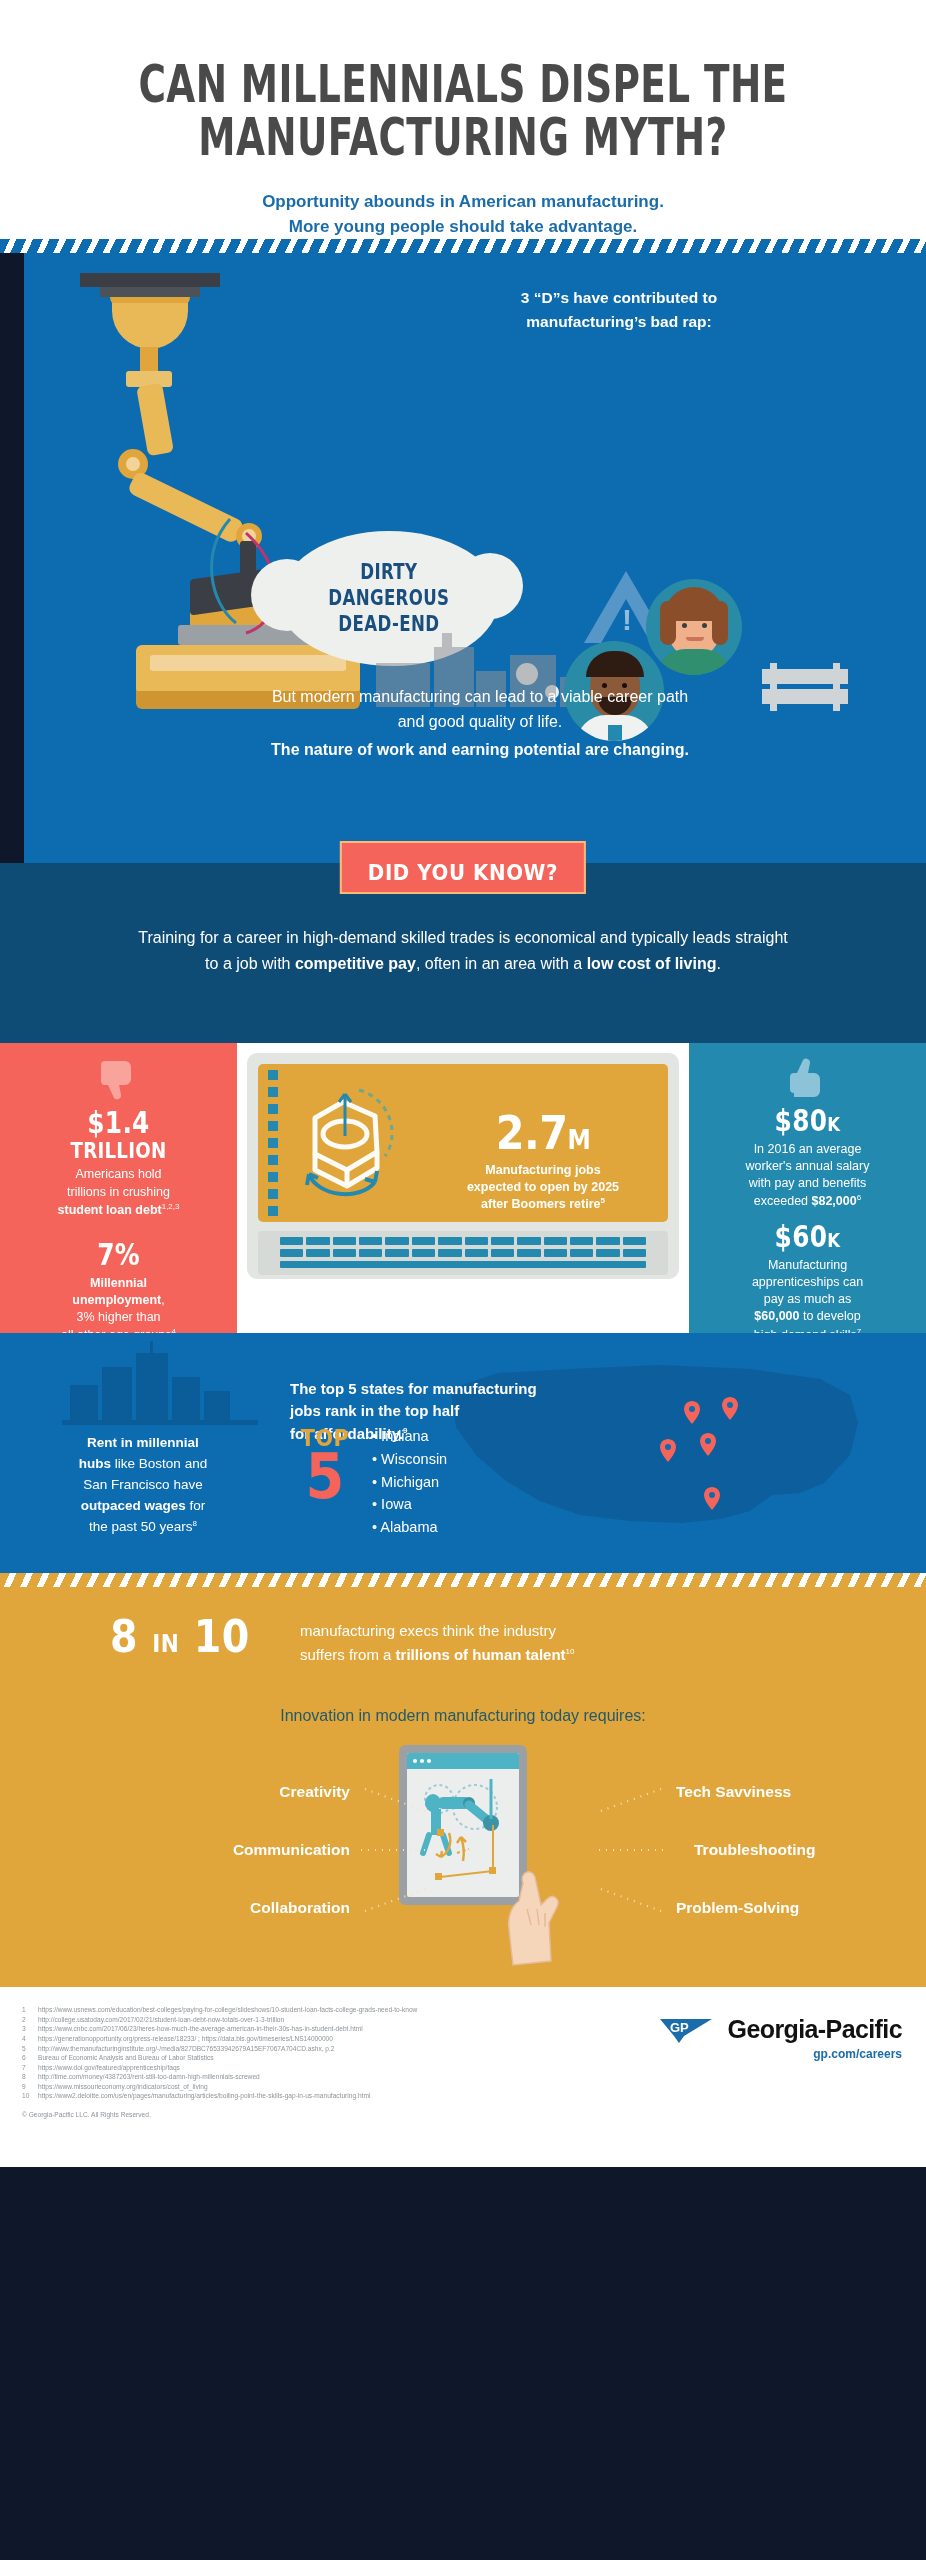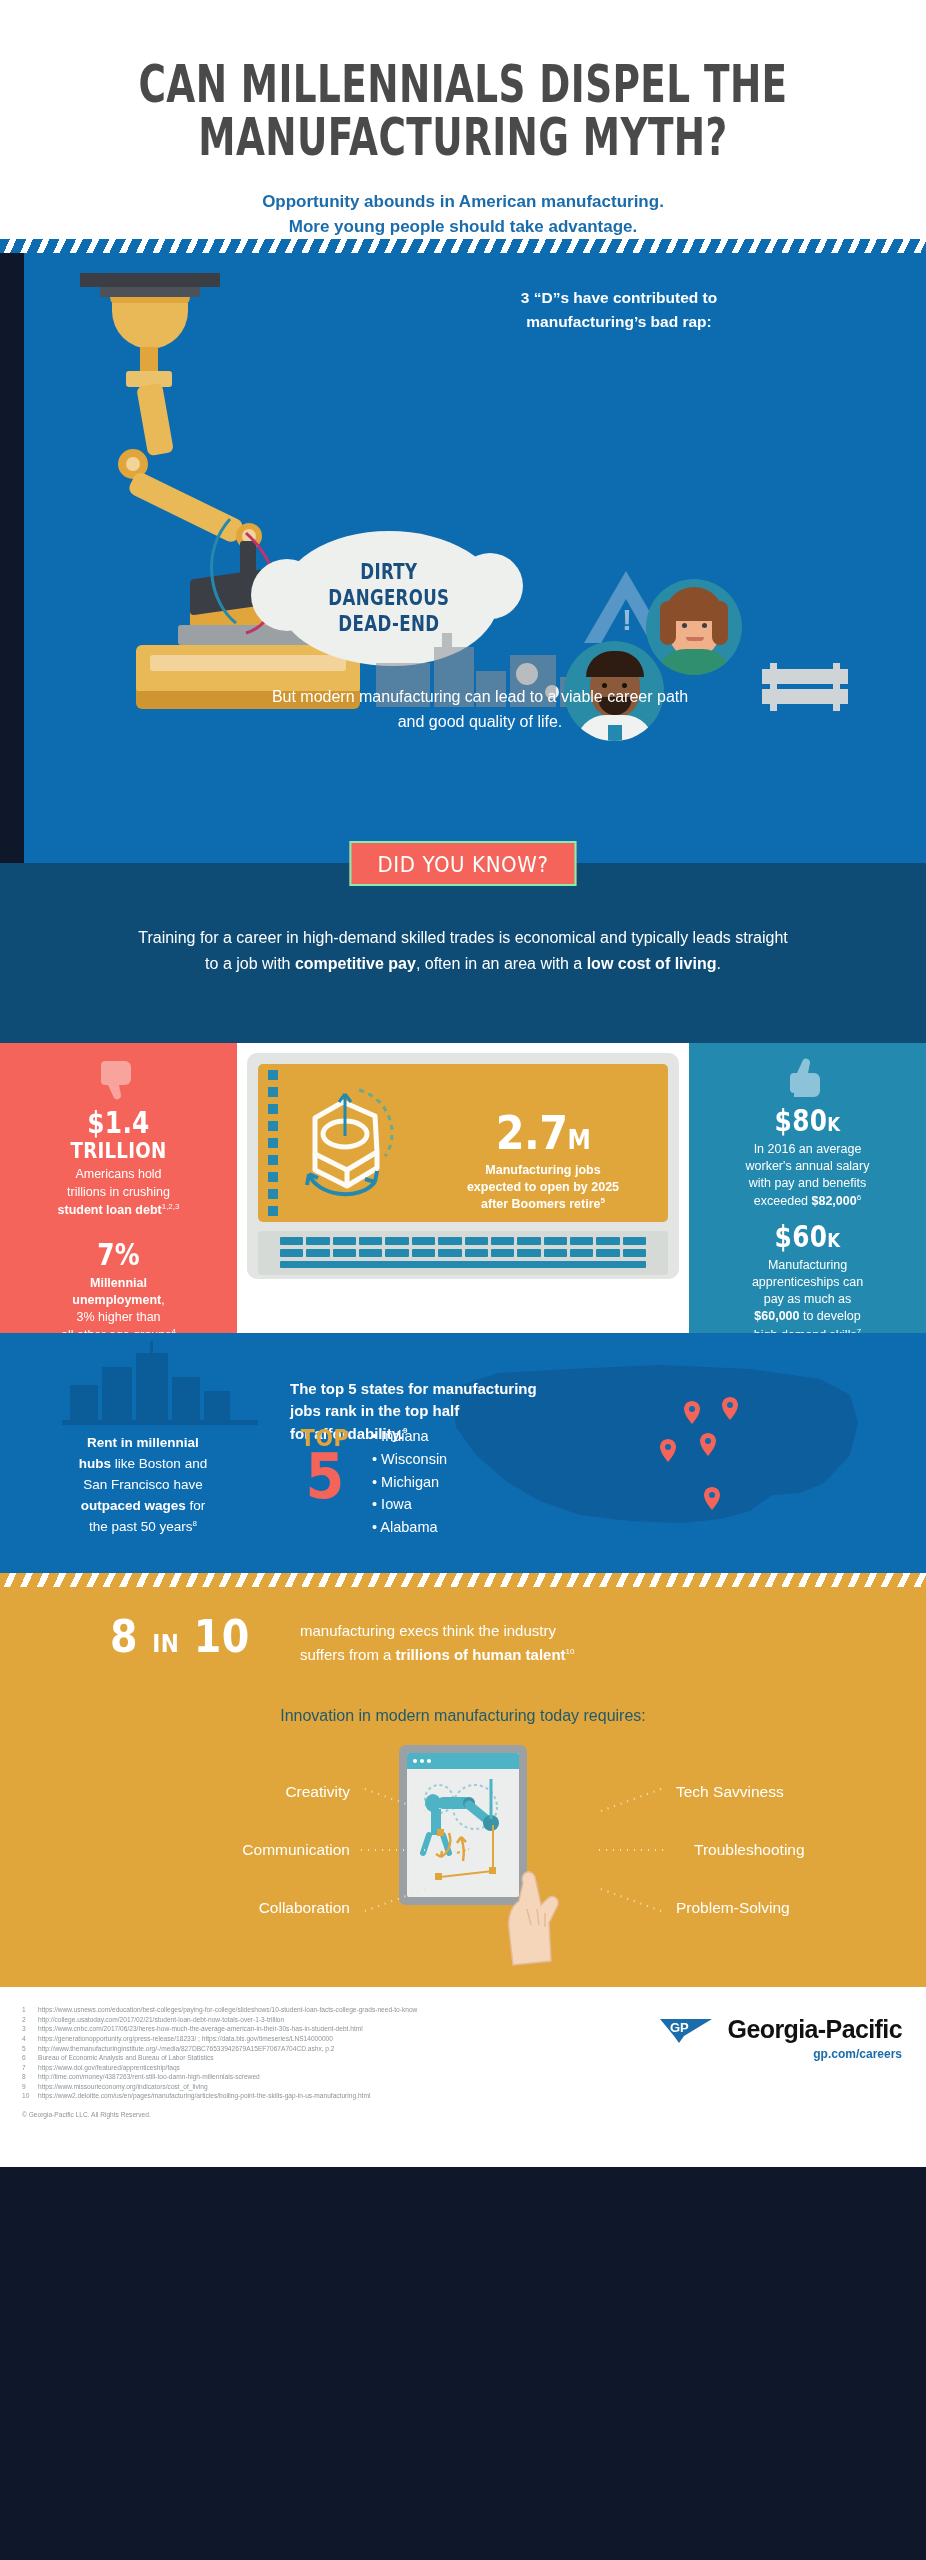--- a/index.html
+++ b/index.html
@@ -162,25 +162,25 @@
   
   .sec-know {
     position:relative;
     background:#0f4c75;
     height:180px;
   }
   .know-badge {
     position:absolute; left:50%; top:-22px;
     transform:translateX(-50%);
     background:#f4645a;
-    border:2px solid #86efac;
+    border:2px solid #fdba74;
     color:#ffffff;
-    padding:9px 26px 7px;
+    padding:17px 26px 7px;
     font-family:"Liberation Sans Narrow","DejaVu Sans Condensed","Liberation Sans",sans-serif;
-    font-weight:400; font-size:22px; letter-spacing:0.6px;
+    font-weight:700; font-size:22px; letter-spacing:0.6px;
   }
   .know-text {
     position:absolute; left:50%; top:62px; transform:translateX(-50%);
     width:660px; text-align:center; color:#ffffff;
     font-size:16px; line-height:1.62;
   }
   .know-text b { font-weight:700; }
 
   
   .sec-stats {
@@ -294,21 +294,21 @@
     text-align:center; color:#235a6b; font-size:16px;
   }
   .tablet {
     position:absolute; left:50%; top:158px; transform:translateX(-50%);
     width:128px; height:160px; background:#9aa0a3; border-radius:7px; padding:8px;
   }
   .tab-scr { width:100%; height:100%; background:#eceeed; border-radius:2px; position:relative; overflow:hidden; }
   .tab-bar { height:16px; background:#4eb3c4; display:flex; align-items:center; padding-left:6px; gap:3px; }
   .tab-bar i { width:4px; height:4px; background:#ffffff; border-radius:50%; display:block; }
   .skill {
-    position:absolute; color:#ffffff; font-size:15.5px; font-weight:400; white-space:nowrap;
+    position:absolute; color:#ffffff; font-size:15.5px; font-weight:700; white-space:nowrap;
   }
   .skill-l { text-align:right; }
   .dots-line {
     position:absolute; height:2px;
     background-image: radial-gradient(circle, #f3e2bb 1px, transparent 1px);
     background-size: 7px 2px; background-repeat: repeat-x;
   }
 
   
   .footer {
@@ -418,20 +418,21 @@
 
     <div class="barrier">
       <div class="leg" style="left:8px;"></div>
       <div class="leg" style="right:8px;"></div>
       <div class="bar" style="top:6px;"></div>
       <div class="bar" style="top:26px;"></div>
     </div>
 
     <div class="myth-body">
       <div class="p1">But modern manufacturing can lead to a viable career path and good quality of life.</div>
+      <div class="p2">The nature of work and earning potential are changing.</div>
     </div>
   </div>
 
   <div class="sec-know">
     <div class="know-badge">DID YOU KNOW?</div>
     <div class="know-text">
       Training for a career in high-demand skilled trades is economical and typically leads straight to a job with <b>competitive pay</b>, often in an area with a <b>low cost of living</b>.
     </div>
   </div>
 

